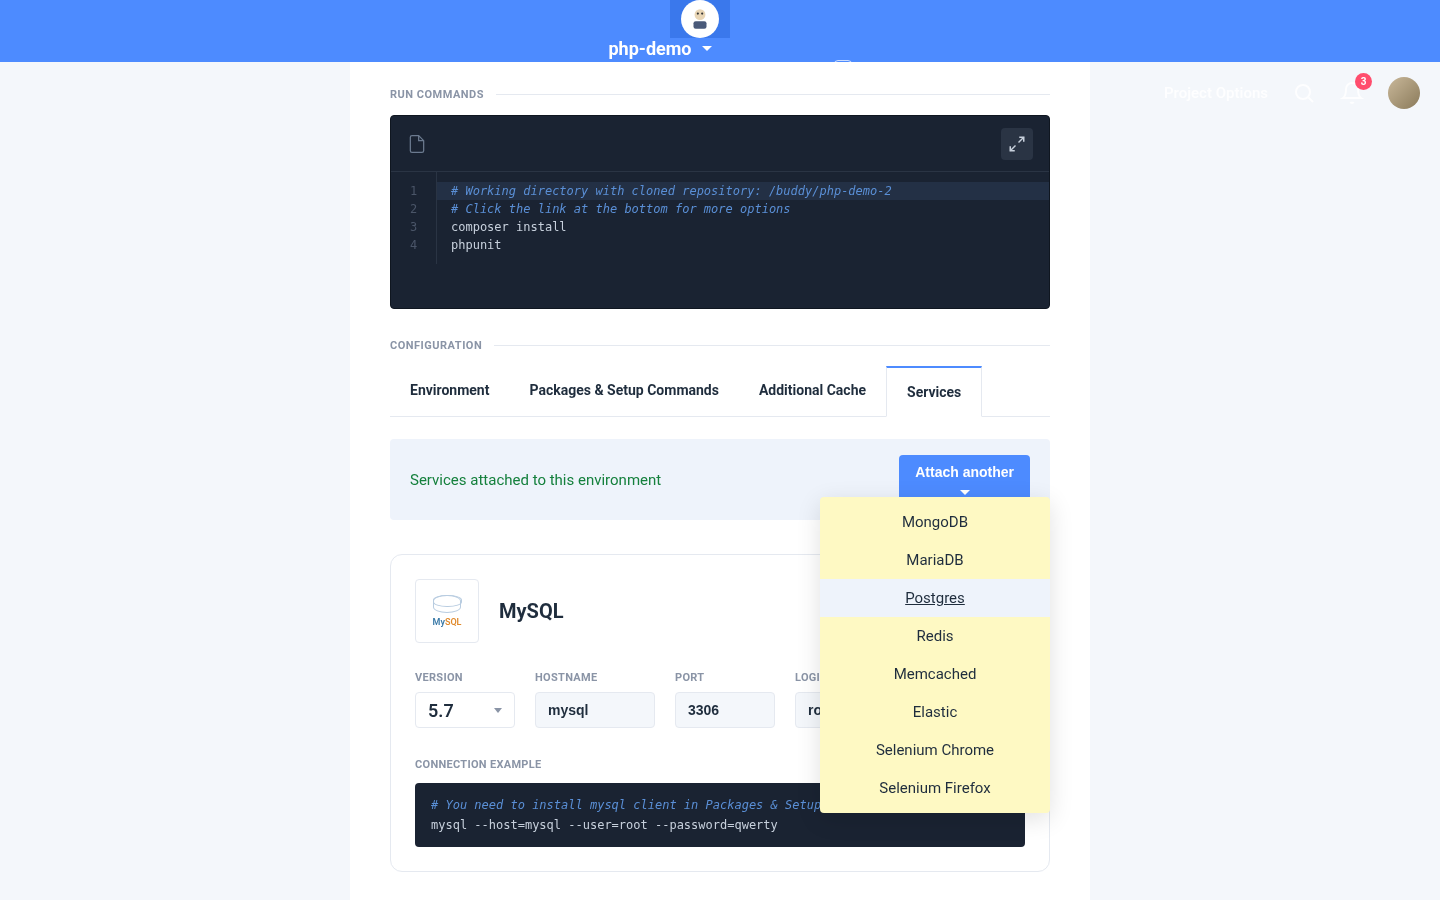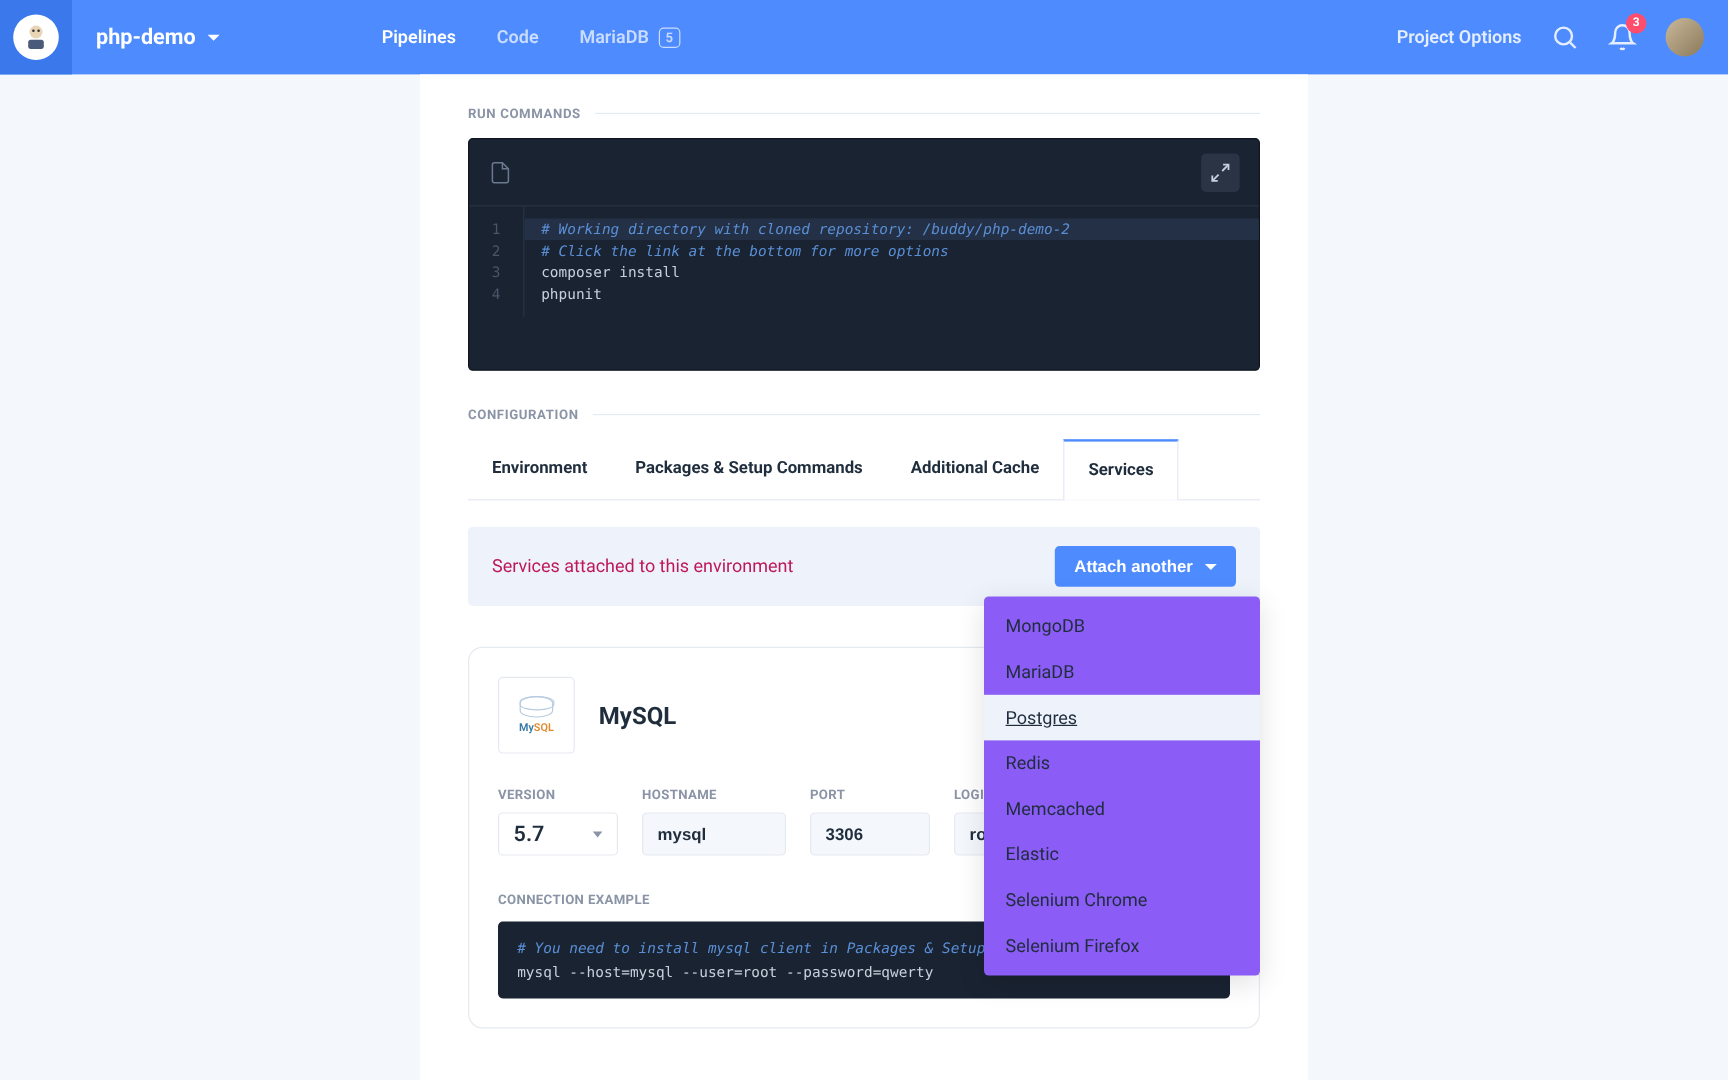--- a/index.html
+++ b/index.html
@@ -1,18 +1,18 @@
 <!DOCTYPE html>
 <html><head>
 <meta charset="utf-8">
 <style>
 * { margin: 0; padding: 0; box-sizing: border-box; }
 body { font-family: -apple-system, BlinkMacSystemFont, "Segoe UI", Roboto, sans-serif; background: #f4f7fb; color: #1f2d3d; }
 
-.topbar { background: #4d8bff; height: 62px; display: flex; align-items: center; padding: 0 20px; color: #fff; }
+.topbar { background: #4d8bff; height: 62px; display: flex; align-items: center; padding: 0 20px; color: #fff; flex-direction: column; }
 .logo-box { width: 60px; height: 62px; background: #3a78ec; margin: 0 20px 0 -20px; display: flex; align-items: center; justify-content: center; }
 .logo-circle { width: 38px; height: 38px; border-radius: 50%; background: #fff; display: flex; align-items: center; justify-content: center; font-size: 20px; }
 .project-name { font-weight: 700; font-size: 18px; display: flex; align-items: center; gap: 10px; margin-right: 120px; cursor: pointer; }
 .caret-down { width: 0; height: 0; border-left: 5px solid transparent; border-right: 5px solid transparent; border-top: 5px solid #fff; }
 .nav { display: flex; gap: 34px; align-items: center; margin-left: 15px; }
 .nav-item { font-weight: 600; font-size: 15px; cursor: pointer; display: flex; align-items: center; gap: 8px; }
 .nav-item.active { color: #fff; }
 .nav-item.inactive { color: rgba(255,255,255,0.7); }
 .nav-badge { border: 1.5px solid rgba(255,255,255,0.7); border-radius: 4px; font-size: 11px; padding: 1px 5px; }
 .topbar-right { margin-left: auto; display: flex; align-items: center; gap: 24px; }
@@ -38,23 +38,23 @@
 .code-line { line-height: 18px; white-space: pre; }
 .code-line.sel { background: #233045; margin: 0 -14px; padding: 0 14px; }
 .comment { color: #5a8fd6; font-style: italic; }
 .plain { color: #c7d0dc; }
 
 .tabs { display: flex; border-bottom: 1px solid #e5e9f0; margin-bottom: 22px; }
 .tab { padding: 16px 20px; font-weight: 700; font-size: 14px; color: #1f2d3d; cursor: pointer; }
 .tab.active { border: 1px solid #e5e9f0; border-bottom: 1px solid #fff; border-top: 2px solid #4d8bff; margin-bottom: -1px; }
 
 .attach-bar { background: #eef3fb; border-radius: 4px; padding: 16px 20px; display: flex; align-items: center; justify-content: space-between; margin-bottom: 34px; position: relative; }
-.attach-text { font-size: 15px; color: #be185d; }
-.attach-btn { background: #4d8bff; color: #fff; border: none; border-radius: 4px; padding: 9px 16px; font-weight: 600; font-size: 14px; display: flex; align-items: center; gap: 10px; cursor: pointer; }
-.dropdown { position: absolute; right: 0; top: 58px; background: #8b5cf6; box-shadow: 0 6px 24px rgba(0,0,0,0.12); border-radius: 4px; width: 230px; padding: 6px 0; z-index: 10; }
+.attach-text { font-size: 15px; color: #15803d; }
+.attach-btn { background: #4d8bff; color: #fff; border: none; border-radius: 4px; padding: 9px 16px; font-weight: 600; font-size: 14px; display: flex; align-items: center; gap: 10px; cursor: pointer; flex-direction: column; }
+.dropdown { position: absolute; right: 0; top: 58px; background: #fef9c3; box-shadow: 0 6px 24px rgba(0,0,0,0.12); border-radius: 4px; width: 230px; padding: 6px 0; z-index: 10; text-align: center; }
 .dropdown-item { padding: 10px 18px; font-size: 15px; color: #1f2d3d; cursor: pointer; }
 .dropdown-item.hover { background: #eef3fb; text-decoration: underline; }
 
 .service-card { border: 1px solid #e5e9f0; border-radius: 12px; padding: 24px; }
 .service-head { display: flex; align-items: center; gap: 20px; margin-bottom: 28px; }
 .service-logo { width: 64px; height: 64px; border: 1px solid #e5e9f0; border-radius: 4px; display: flex; flex-direction: column; align-items: center; justify-content: center; font-size: 9px; color: #5a7fa6; }
 .service-logo .cyl { width: 28px; height: 18px; border: 1.5px solid #b8cce0; border-radius: 14px / 6px; margin-bottom: 4px; position: relative; }
 .service-logo .cyl::before { content: ""; position: absolute; top: -1.5px; left: -1.5px; right: -1.5px; height: 10px; border: 1.5px solid #b8cce0; border-radius: 14px / 5px; }
 .service-logo .logotxt { font-weight: 600; }
 .service-logo .logotxt .my { color: #3a7aa8; }

